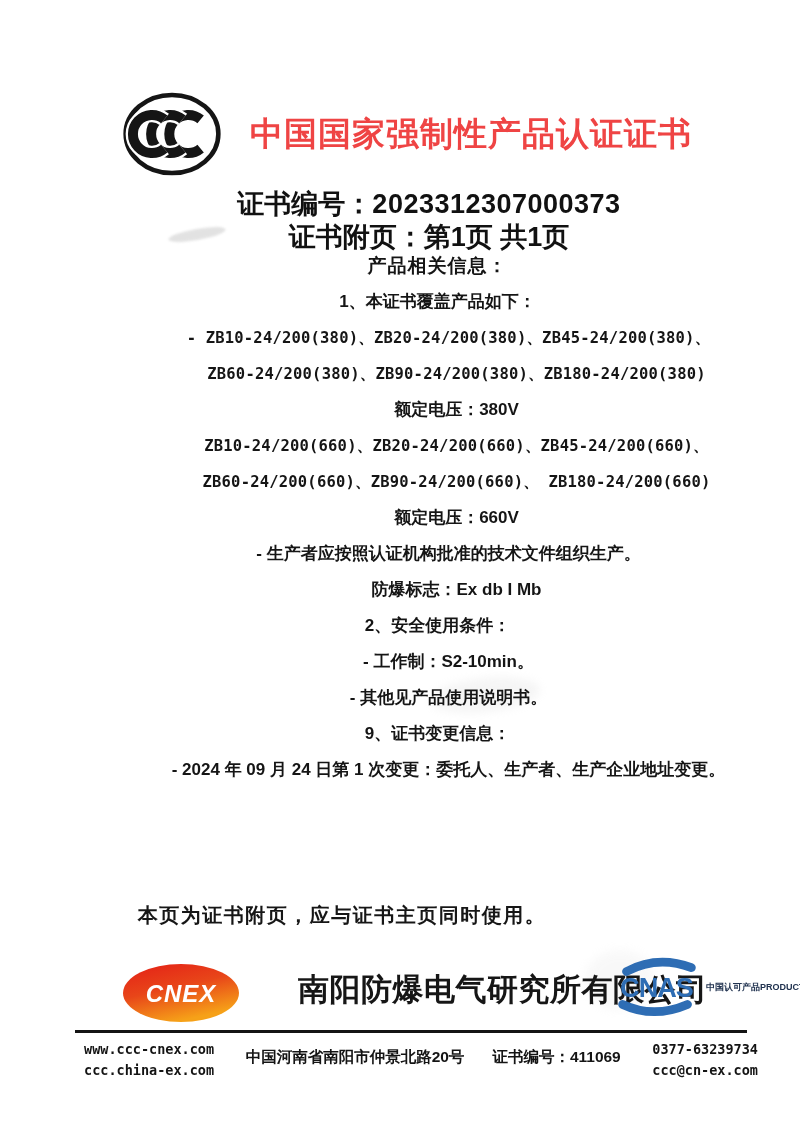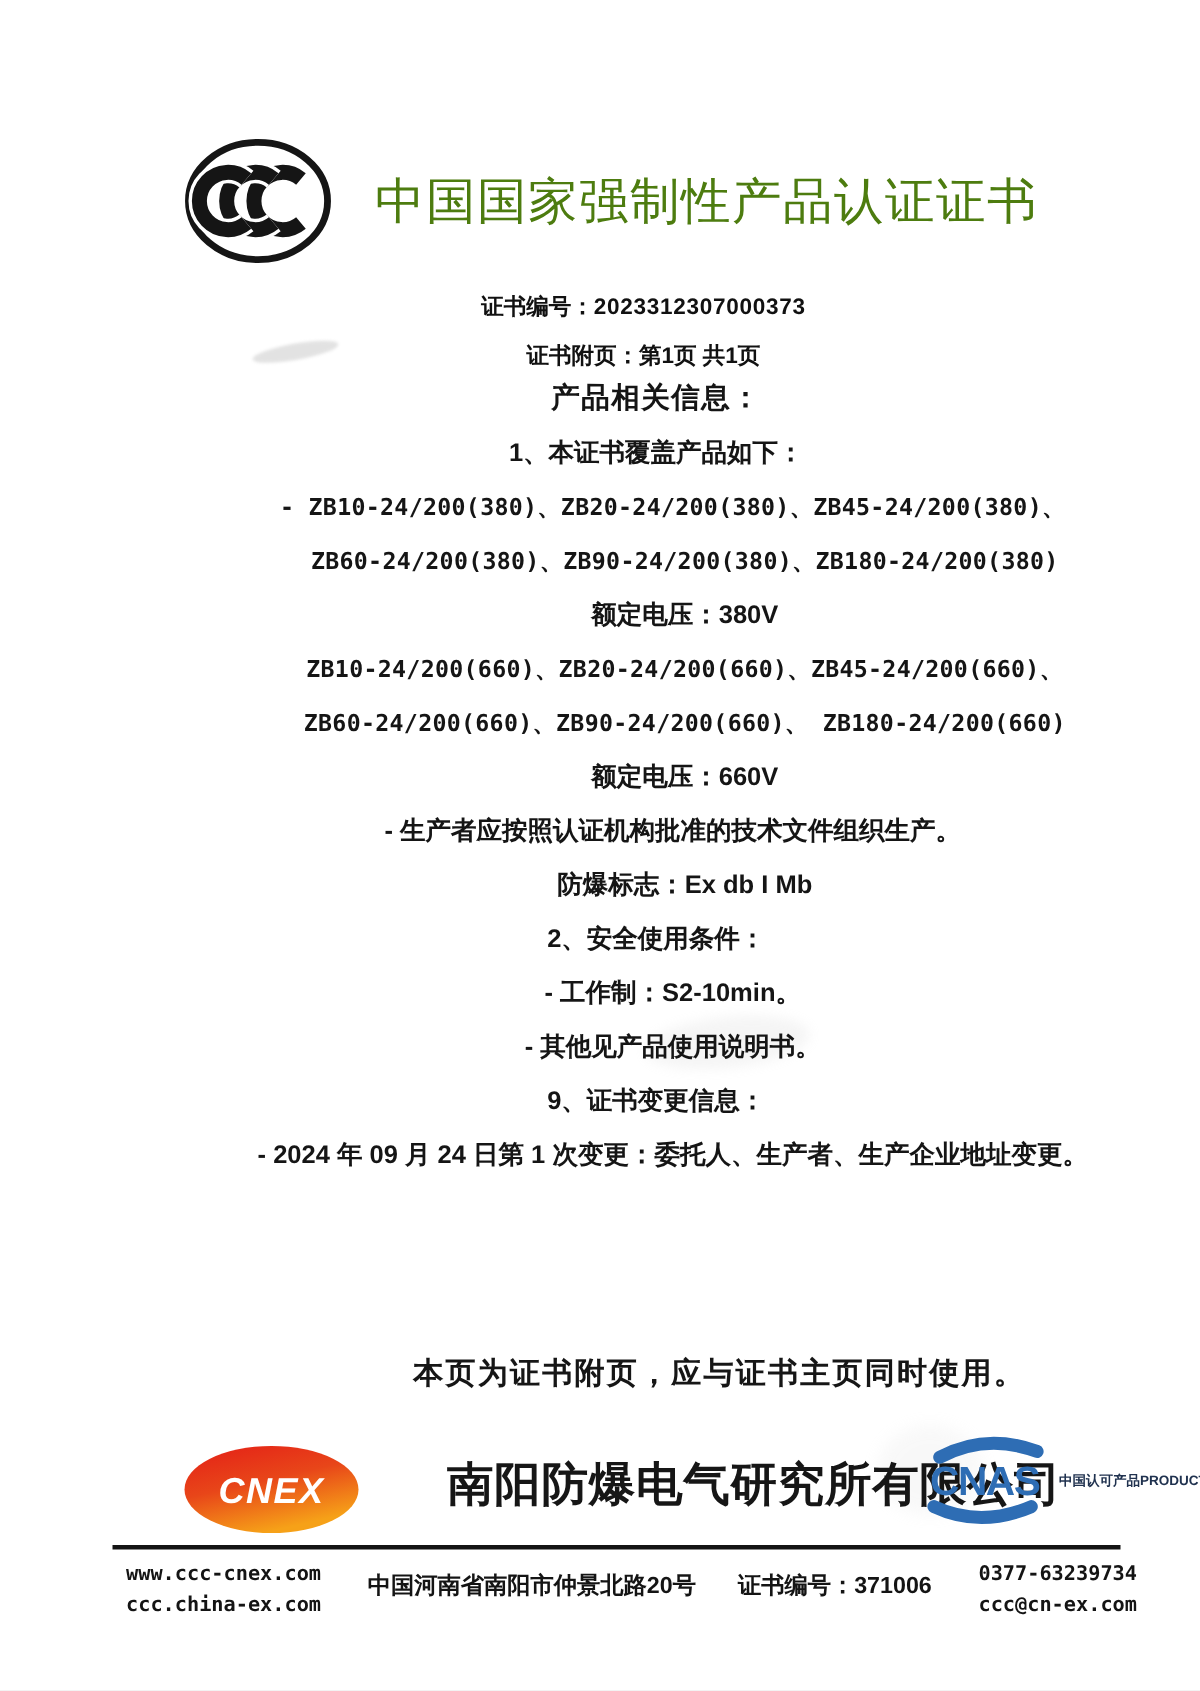--- a/index.html
+++ b/index.html
@@ -14,41 +14,41 @@
     color: #1a1a1a;
     overflow: hidden;
   }
 
   
   .header { position: absolute; top: 90px; left: 122px; right: 50px; display: flex; align-items: center; }
   .ccc-logo { width: 100px; height: 88px; flex: 0 0 auto; }
   .doc-title {
     margin-left: 28px;
     font-size: 33px;
-    font-weight: normal;
+    font-weight: bold;
     letter-spacing: 1px;
-    color: #4d7c0f;
+    color: #ef4444;
     white-space: nowrap;
   }
 
   
   .cert-block { position: absolute; top: 188px; left: 0; width: 800px; text-align: center; padding-left: 58px; }
-  .cert-line { font-size: 15px; font-weight: bold; height: 33px; line-height: 33px; white-space: nowrap; color: #111; }
+  .cert-line { font-size: 27px; font-weight: bold; height: 33px; line-height: 33px; white-space: nowrap; color: #111; }
   .cert-line .num { font-family: "Liberation Sans", sans-serif; letter-spacing: 0.5px; }
 
   
   .body-block { position: absolute; top: 248px; left: 130px; right: 55px; }
   .line { height: 36px; line-height: 36px; font-size: 17px; font-weight: bold; white-space: nowrap; color: #151515; text-align: center; }
   .sec  { font-size: 19px; letter-spacing: 1px; }
   .l1 { padding-left: 22px; }
   .l2 { padding-left: 38px; }
   .mono { font-family: "DejaVu Sans Mono", monospace; font-size: 15.5px; letter-spacing: 0.2px; }
 
   
-  .page-note { position: absolute; top: 902px; left: 0; width: 684px; text-align: right; font-size: 20px; font-weight: bold; letter-spacing: 1.5px; color: #161616; }
+  .page-note { position: absolute; top: 902px; left: 0; width: 684px; text-align: center; font-size: 20px; font-weight: bold; letter-spacing: 1.5px; color: #161616; }
 
   
   .cnex-logo { position: absolute; left: 121px; top: 963px; width: 120px; height: 60px; }
   .company-name { position: absolute; left: 298px; top: 969px; font-size: 31px; font-weight: bold; color: #161616; letter-spacing: 0.5px; white-space: nowrap; }
   .cnas-wrap { position: absolute; left: 611px; top: 956px; display: flex; align-items: center; }
   .cnas-logo { width: 92px; height: 62px; }
   .cnas-captions { margin-left: 3px; display: flex; flex-direction: row; justify-content: center; }
   .cnas-cap { font-size: 9px; font-weight: bold; color: #20324f; line-height: 11px; white-space: nowrap; }
 
   
@@ -139,21 +139,21 @@
   </div>
 
   <div class="divider"></div>
 
   <div class="contact-row">
     <div class="contact-col">
       <div>www.ccc-cnex.com</div>
       <div>ccc.china-ex.com</div>
     </div>
     <div class="contact-center">
-      <span>中国河南省南阳市仲景北路20号</span><span class="gap"></span><span>证书编号：</span><span>371006</span>
+      <span>中国河南省南阳市仲景北路20号</span><span class="gap"></span><span>证书编号：</span><span>411069</span>
     </div>
     <div class="contact-col">
       <div>0377-63239734</div>
       <div>ccc@cn-ex.com</div>
     </div>
   </div>
 
 </div>
 
 </body></html>

